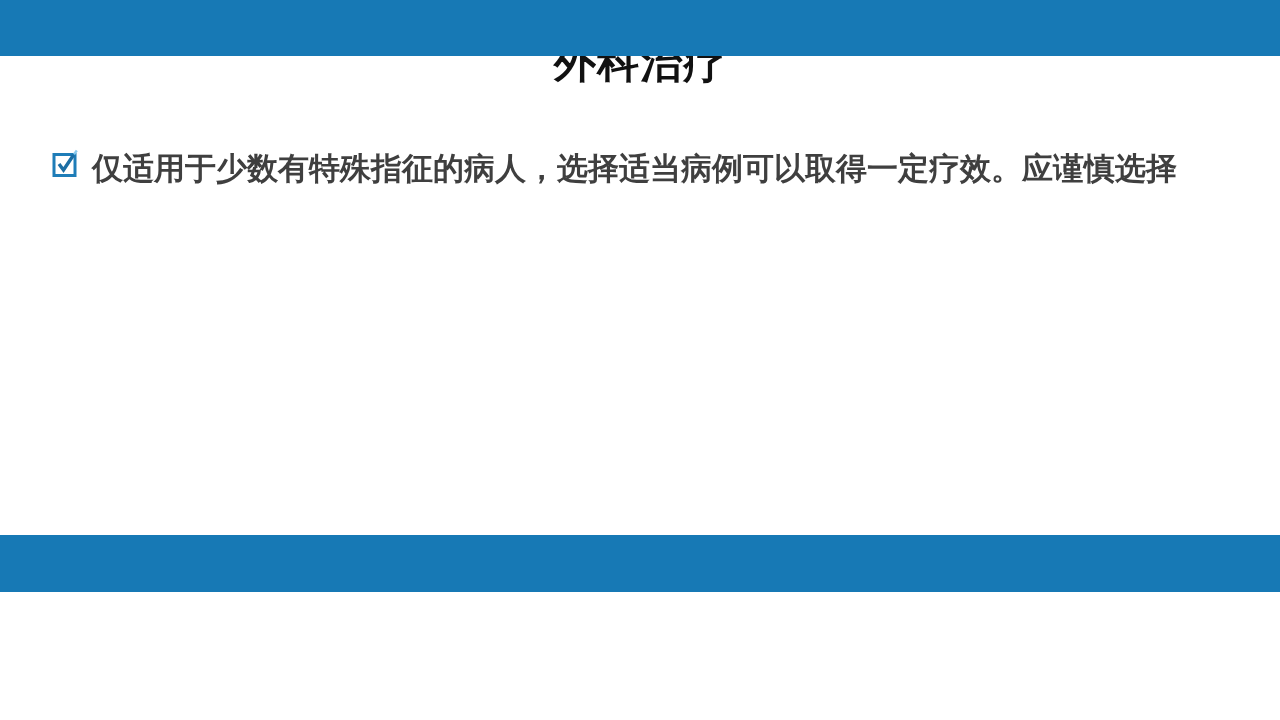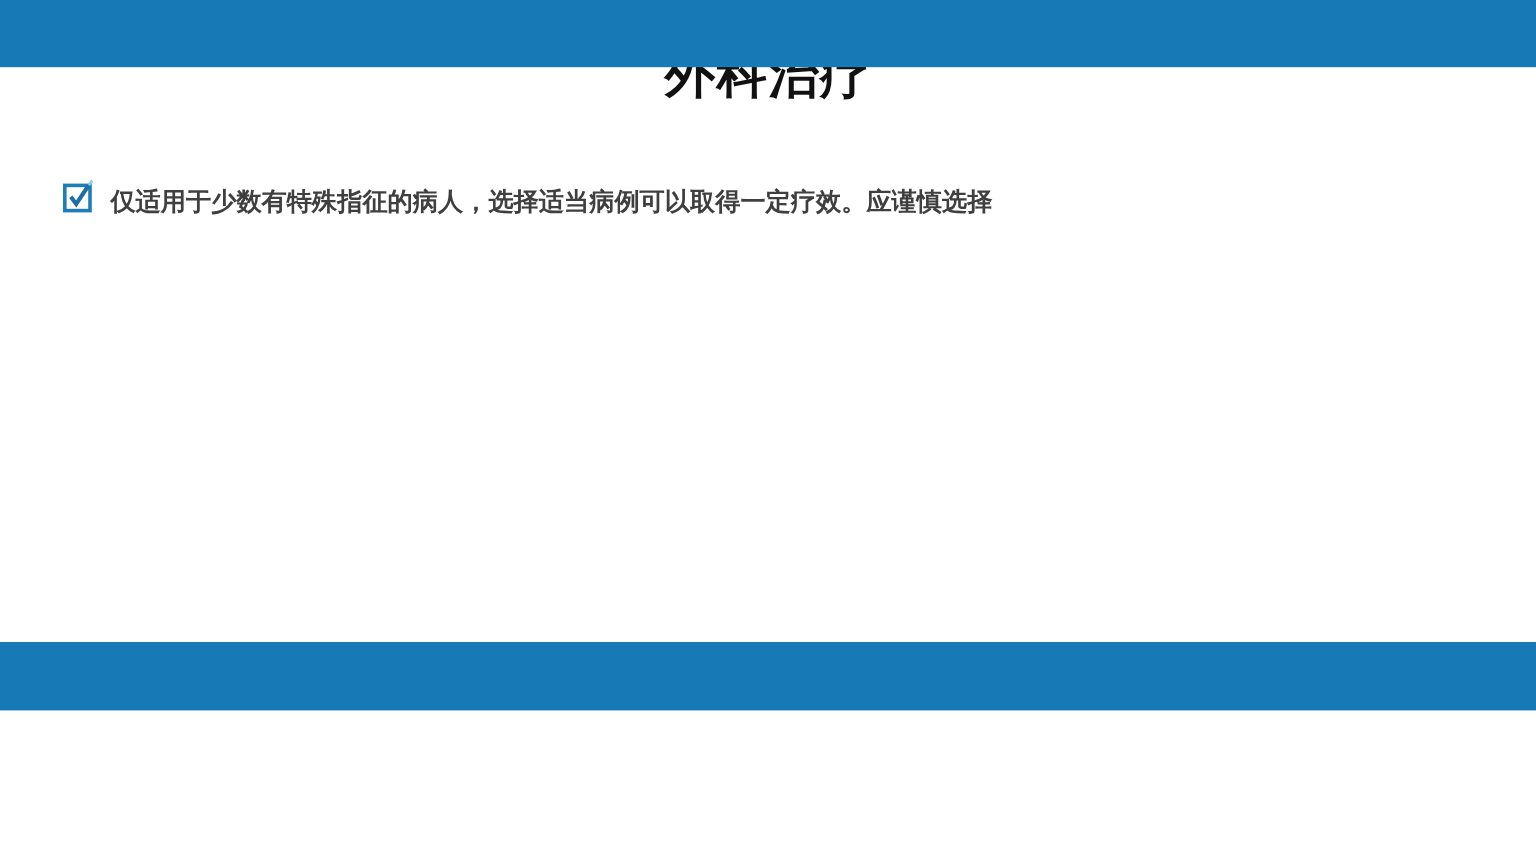--- a/index.html
+++ b/index.html
@@ -55,21 +55,21 @@
     margin-bottom: 20px;
   }
   .bullet-icon {
     flex: 0 0 auto;
     width: 28px;
     height: 30px;
     margin-top: 2px;
     margin-right: 12px;
   }
   .bullet-text {
-    font-size: 21px;
+    font-size: 31px;
     font-weight: 700;
     color: #3F3F3F;
     line-height: 45px;
     max-width: 1165px;
     letter-spacing: 0px;
   }
 </style>
 </head>
 <body>
 

